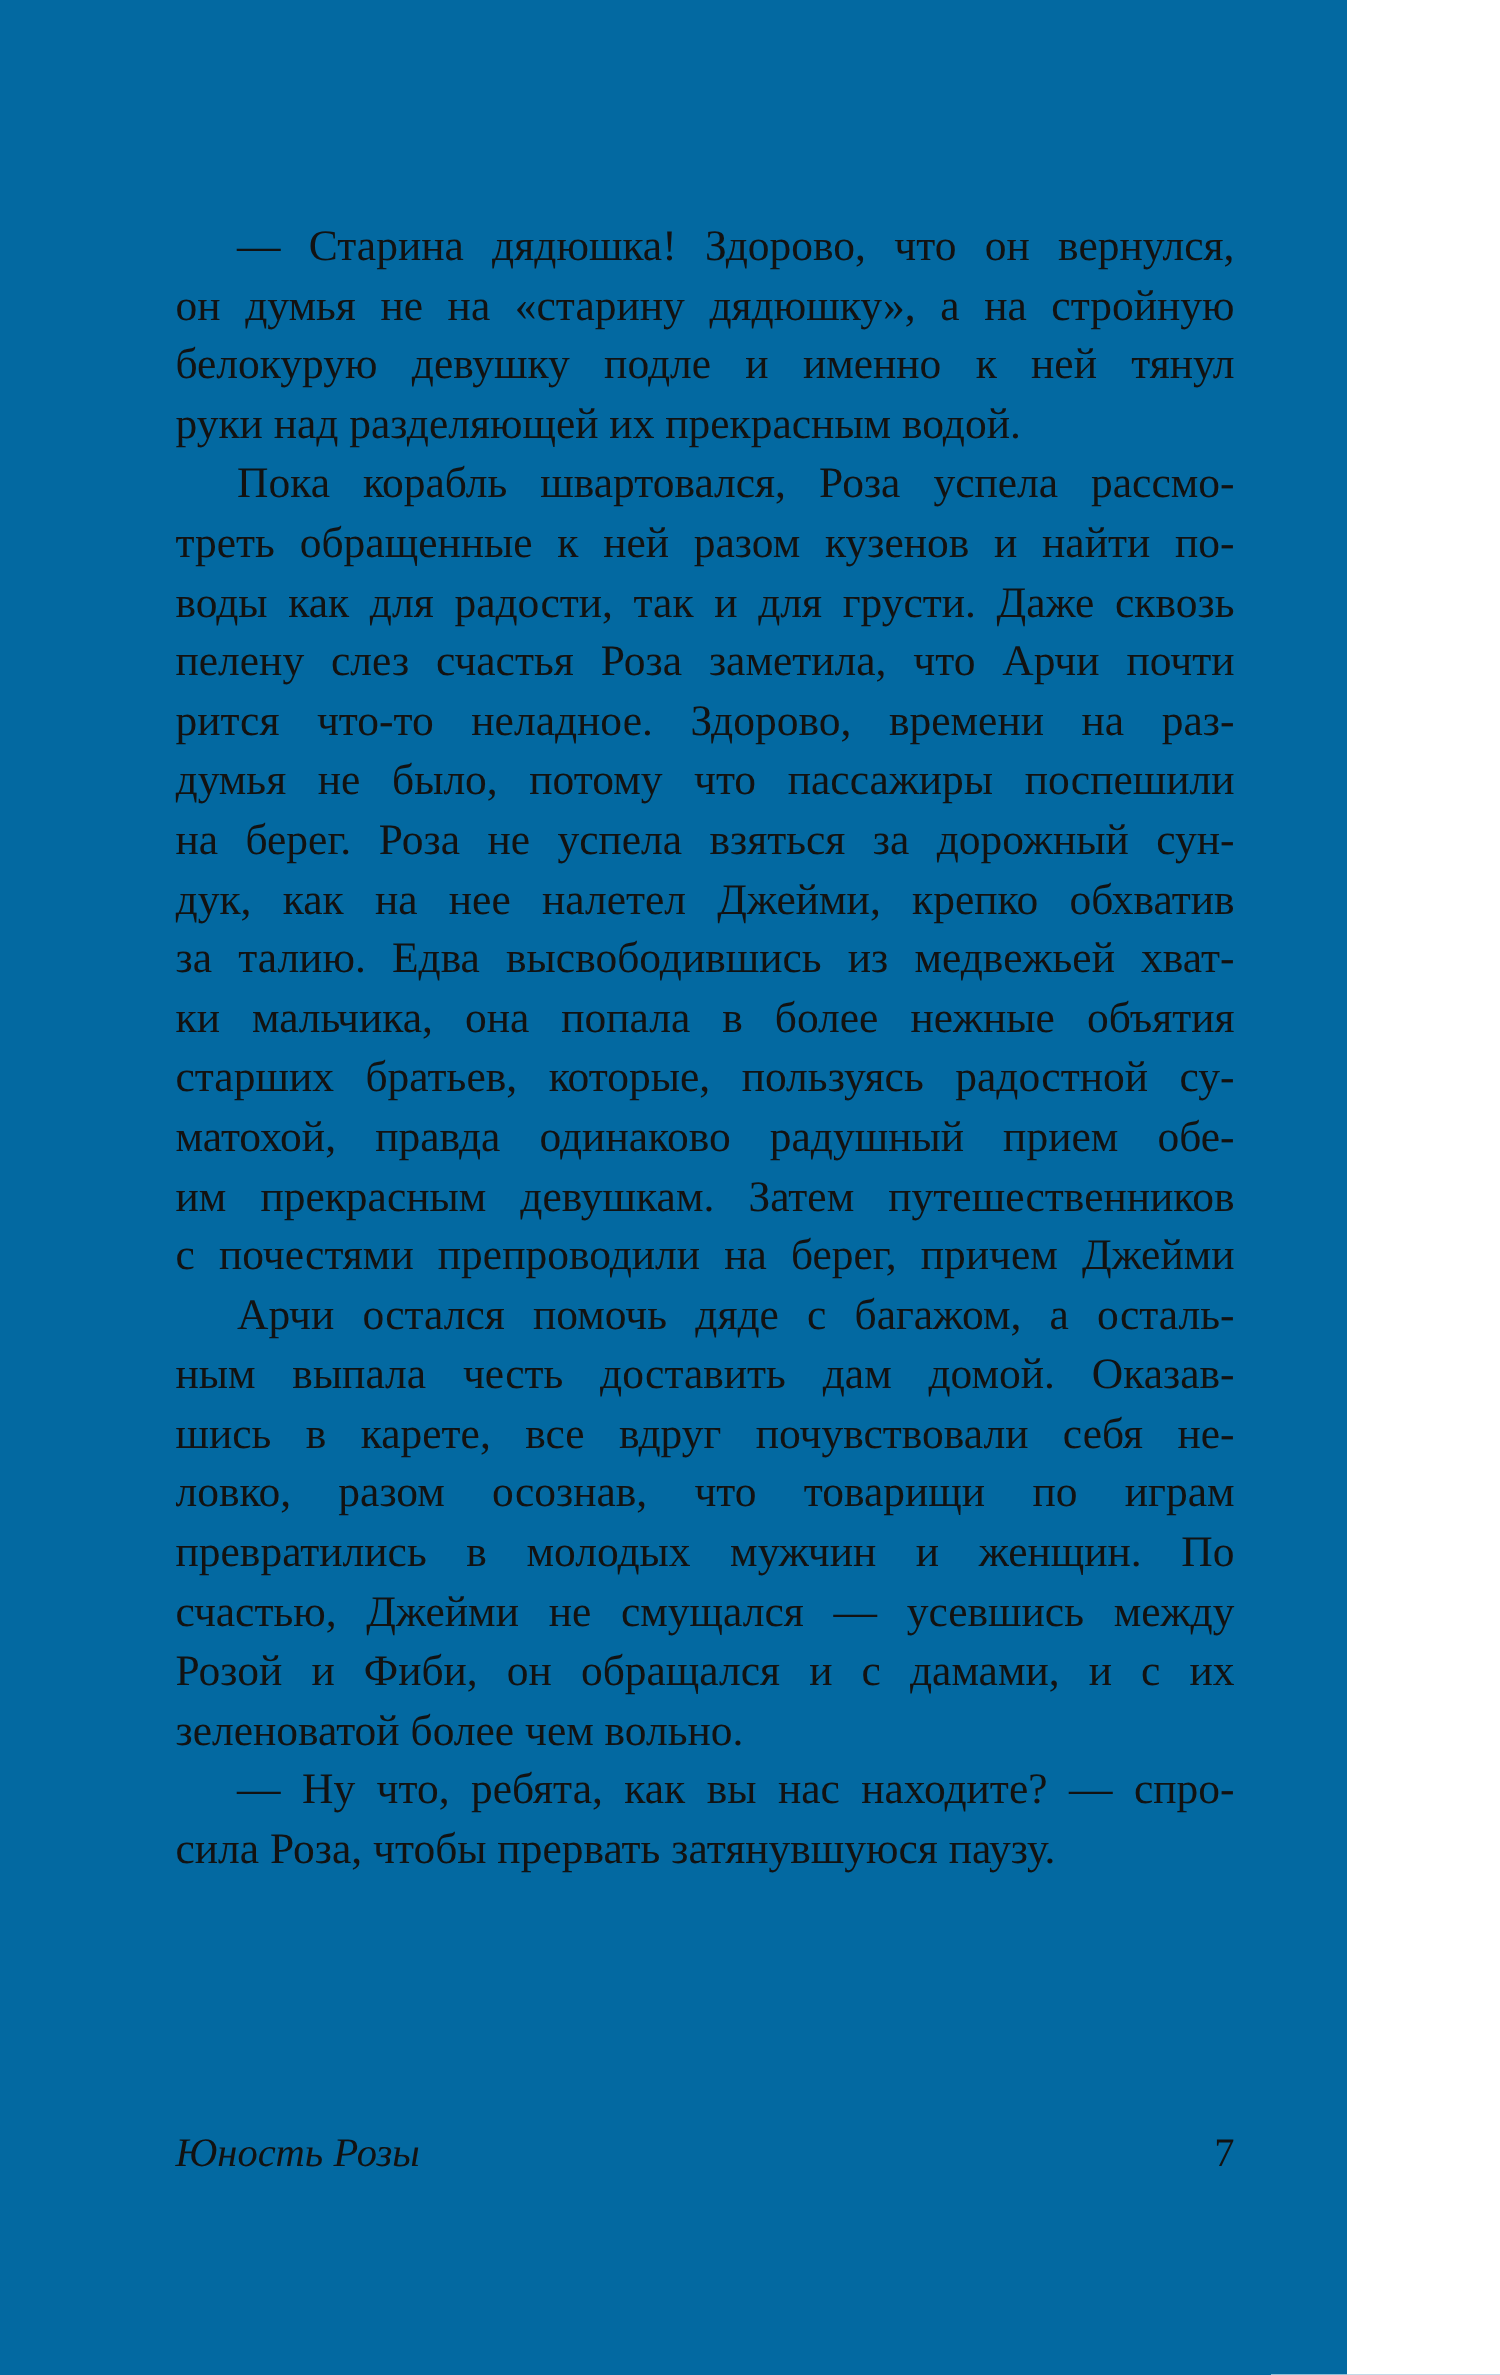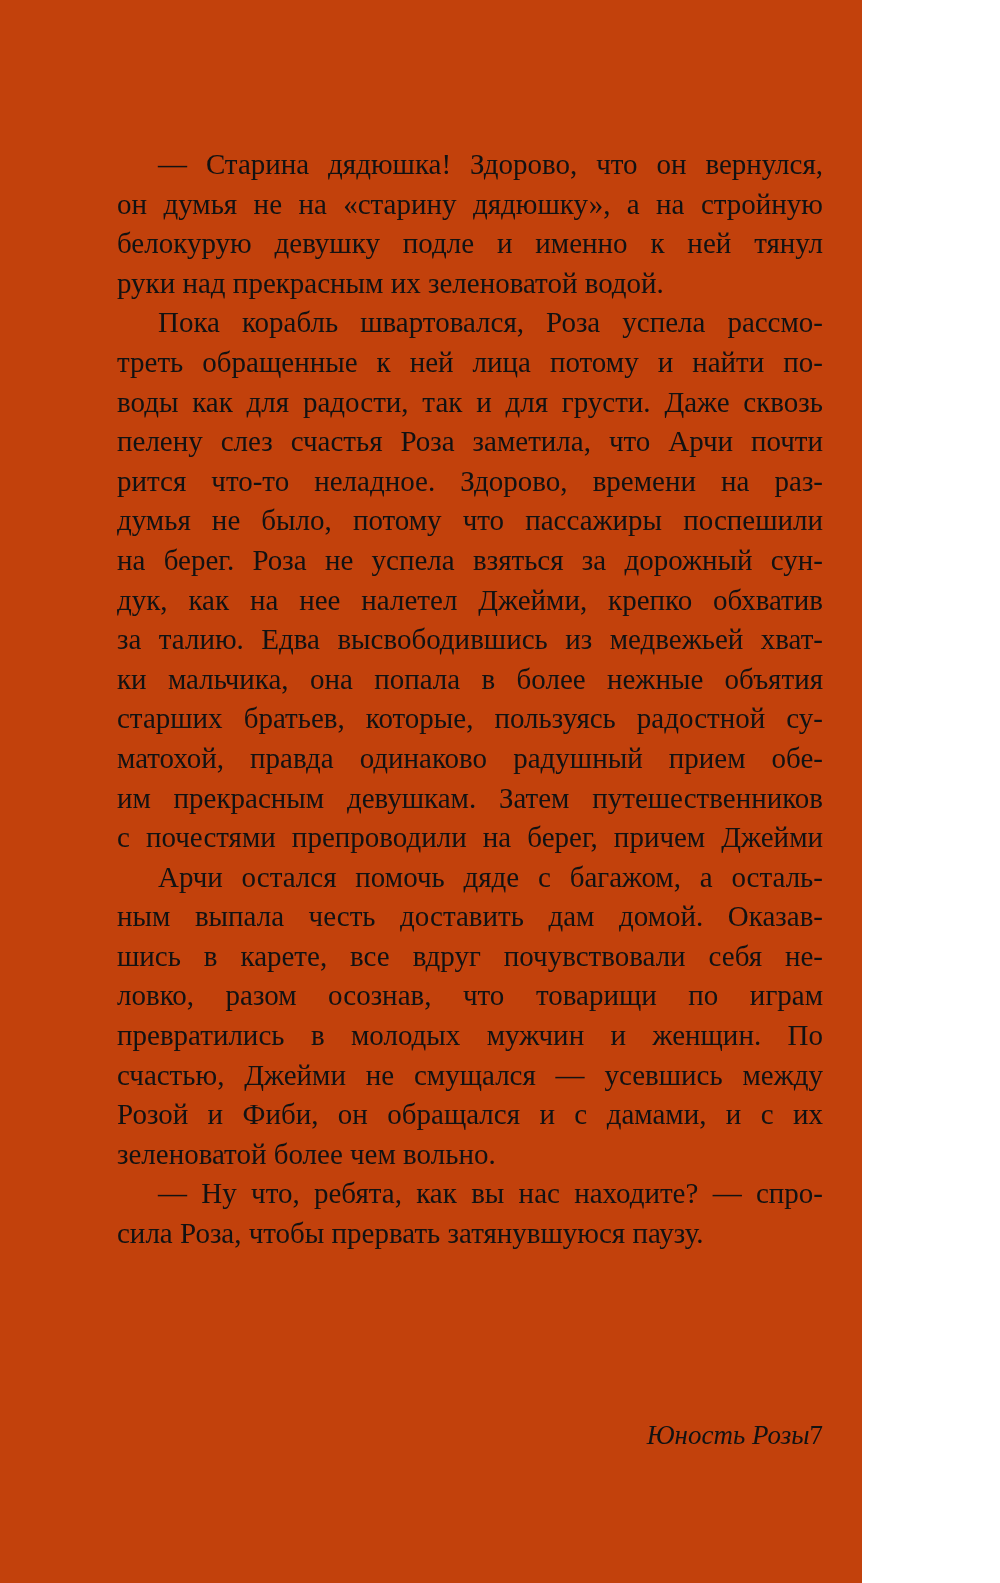--- a/index.html
+++ b/index.html
@@ -4,24 +4,25 @@
 <style>
   html, body {
     margin: 0;
     padding: 0;
     background: #ffffff;
   }
   .page {
     position: relative;
     width: 862px;
     height: 1583px;
-    background: #c2410c;
+    background: #0369a1;
     color: #121212;
     font-family: "Liberation Serif", "DejaVu Serif", serif;
     overflow: hidden;
+    padding-left: 36px;
   }
   .text-block {
     position: absolute;
     top: 145px;
     left: 117px;
     width: 706px;
     font-size: 29px;
     line-height: 39.6px;
     color: #121212;
   }
@@ -43,21 +44,21 @@
   }
   .line.last {
     text-align-last: left;
   }
   .footer {
     position: absolute;
     top: 1420px;
     left: 117px;
     width: 706px;
     display: flex;
-    justify-content: flex-end;
+    justify-content: space-between;
     align-items: baseline;
     font-size: 27px;
     line-height: 31px;
   }
   .running-title {
     font-style: italic;
     color: #121212;
   }
   .page-number {
     font-style: normal;
@@ -68,25 +69,25 @@
 </head>
 <body>
 
 <div class="page">
 
   <div class="text-block">
       <div class="para">
         <div class="line first">— Старина дядюшка! Здорово, что он вернулся,</div>
         <div class="line">он думья не на «старину дядюшку», а на стройную</div>
         <div class="line">белокурую девушку подле и именно к ней тянул</div>
-        <div class="line last">руки над прекрасным их зеленоватой водой.</div>
+        <div class="line last">руки над разделяющей их прекрасным водой.</div>
       </div>
       <div class="para">
         <div class="line first">Пока корабль швартовался, Роза успела рассмо-</div>
-        <div class="line">треть обращенные к ней лица потому и найти по-</div>
+        <div class="line">треть обращенные к ней разом кузенов и найти по-</div>
         <div class="line">воды как для радости, так и для грусти. Даже сквозь</div>
         <div class="line">пелену слез счастья Роза заметила, что Арчи почти</div>
         <div class="line">рится что-то неладное. Здорово, времени на раз-</div>
         <div class="line">думья не было, потому что пассажиры поспешили</div>
         <div class="line">на берег. Роза не успела взяться за дорожный сун-</div>
         <div class="line">дук, как на нее налетел Джейми, крепко обхватив</div>
         <div class="line">за талию. Едва высвободившись из медвежьей хват-</div>
         <div class="line">ки мальчика, она попала в более нежные объятия</div>
         <div class="line">старших братьев, которые, пользуясь радостной су-</div>
         <div class="line">матохой, правда одинаково радушный прием обе-</div>

